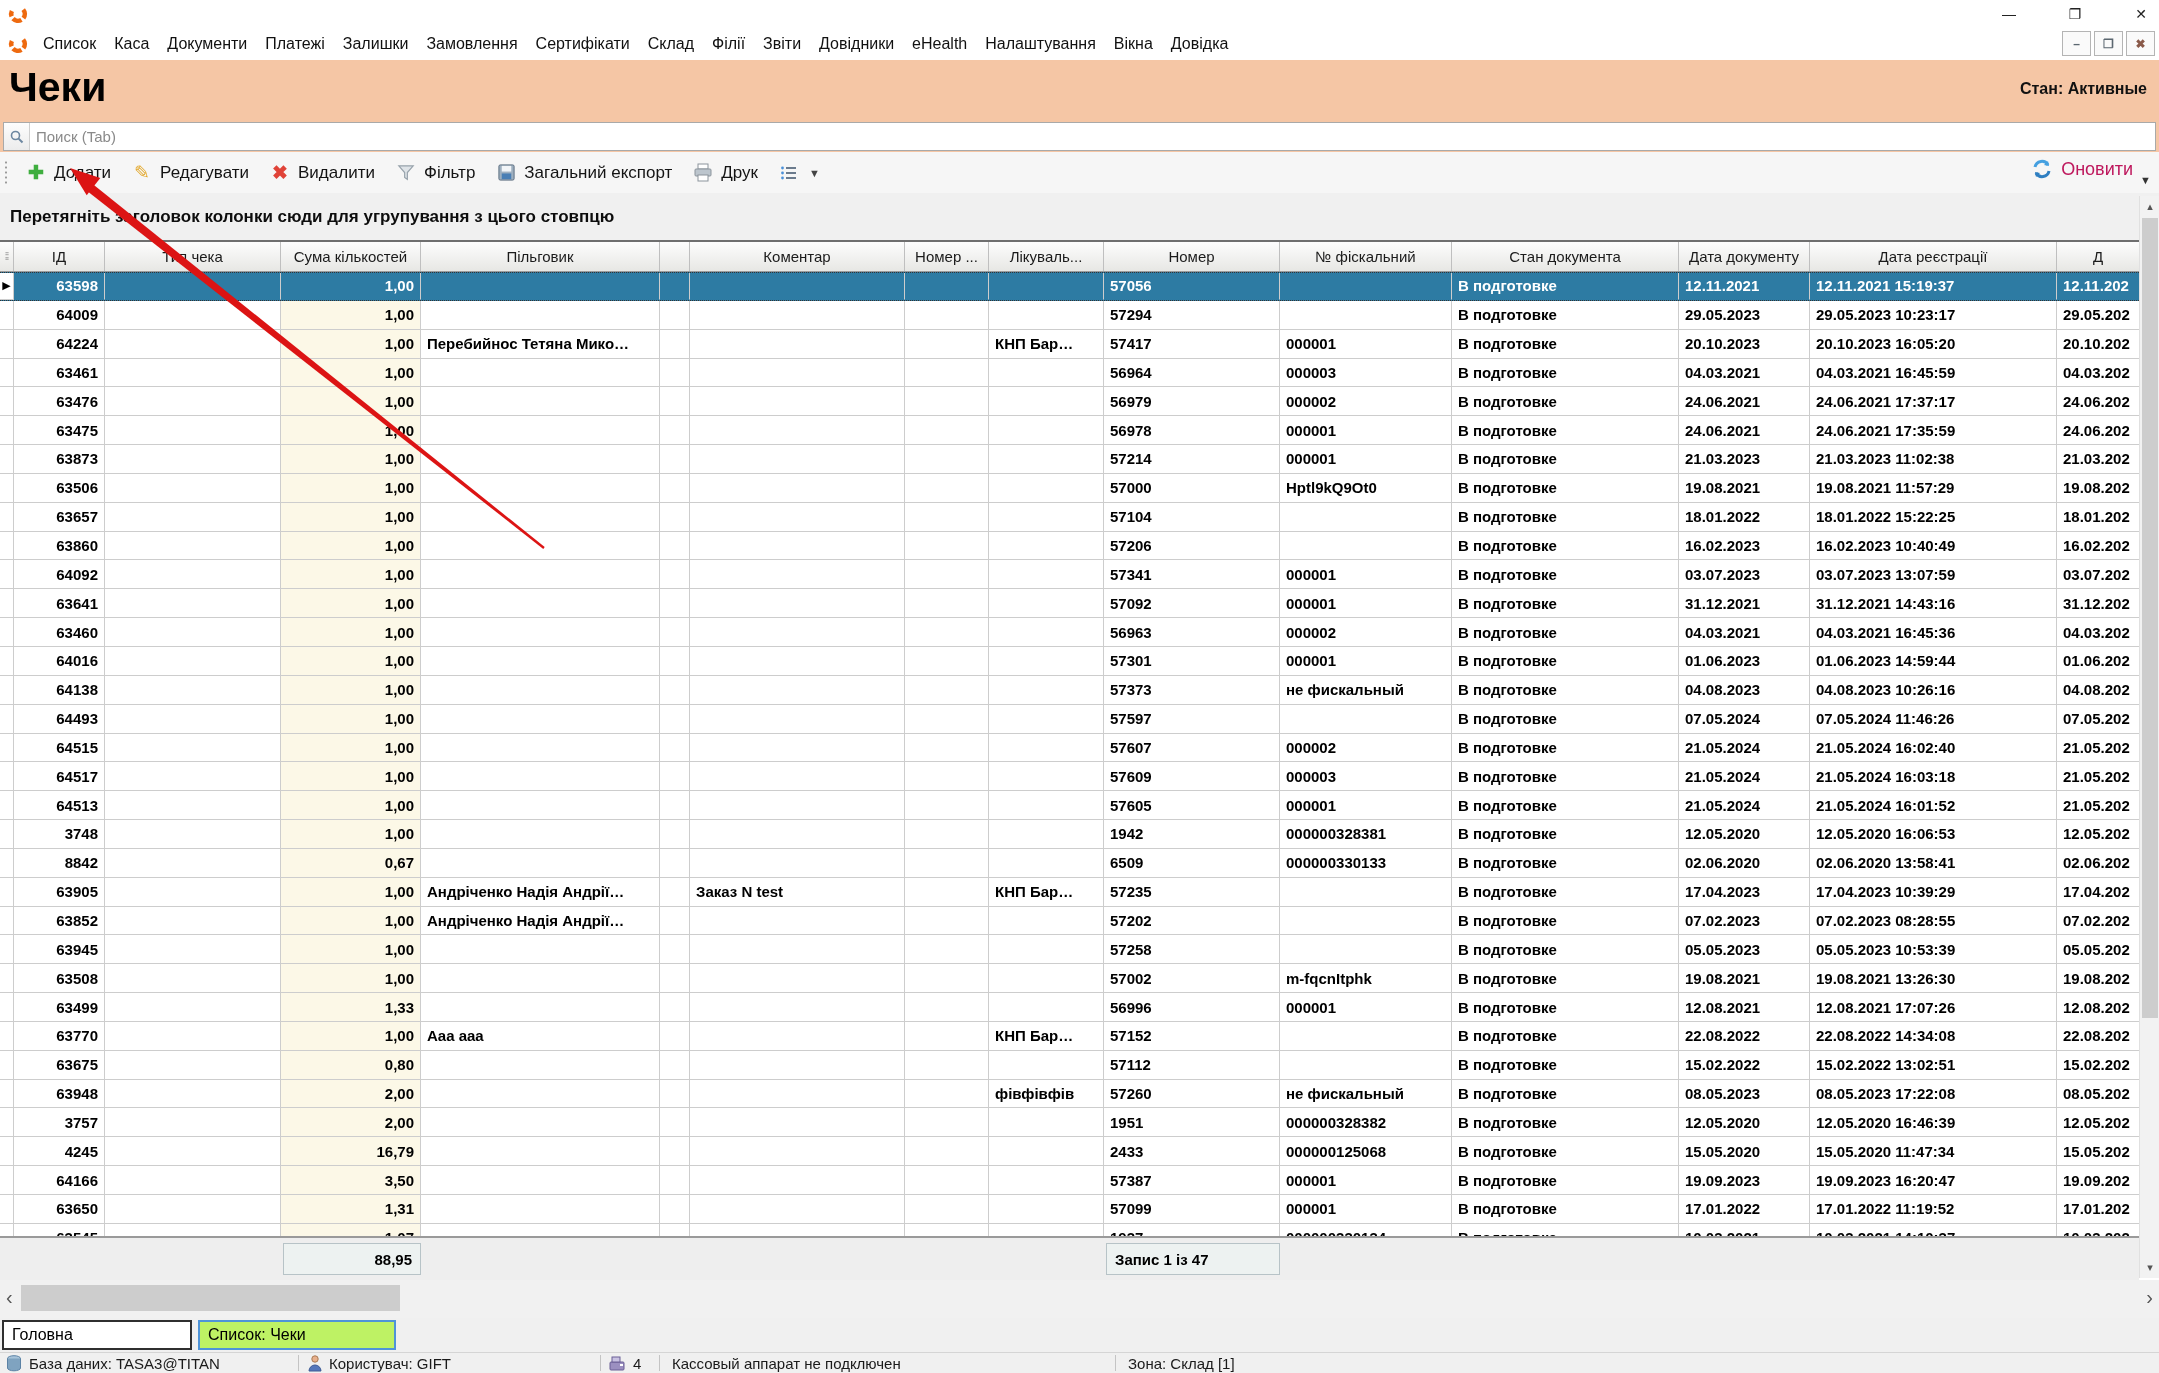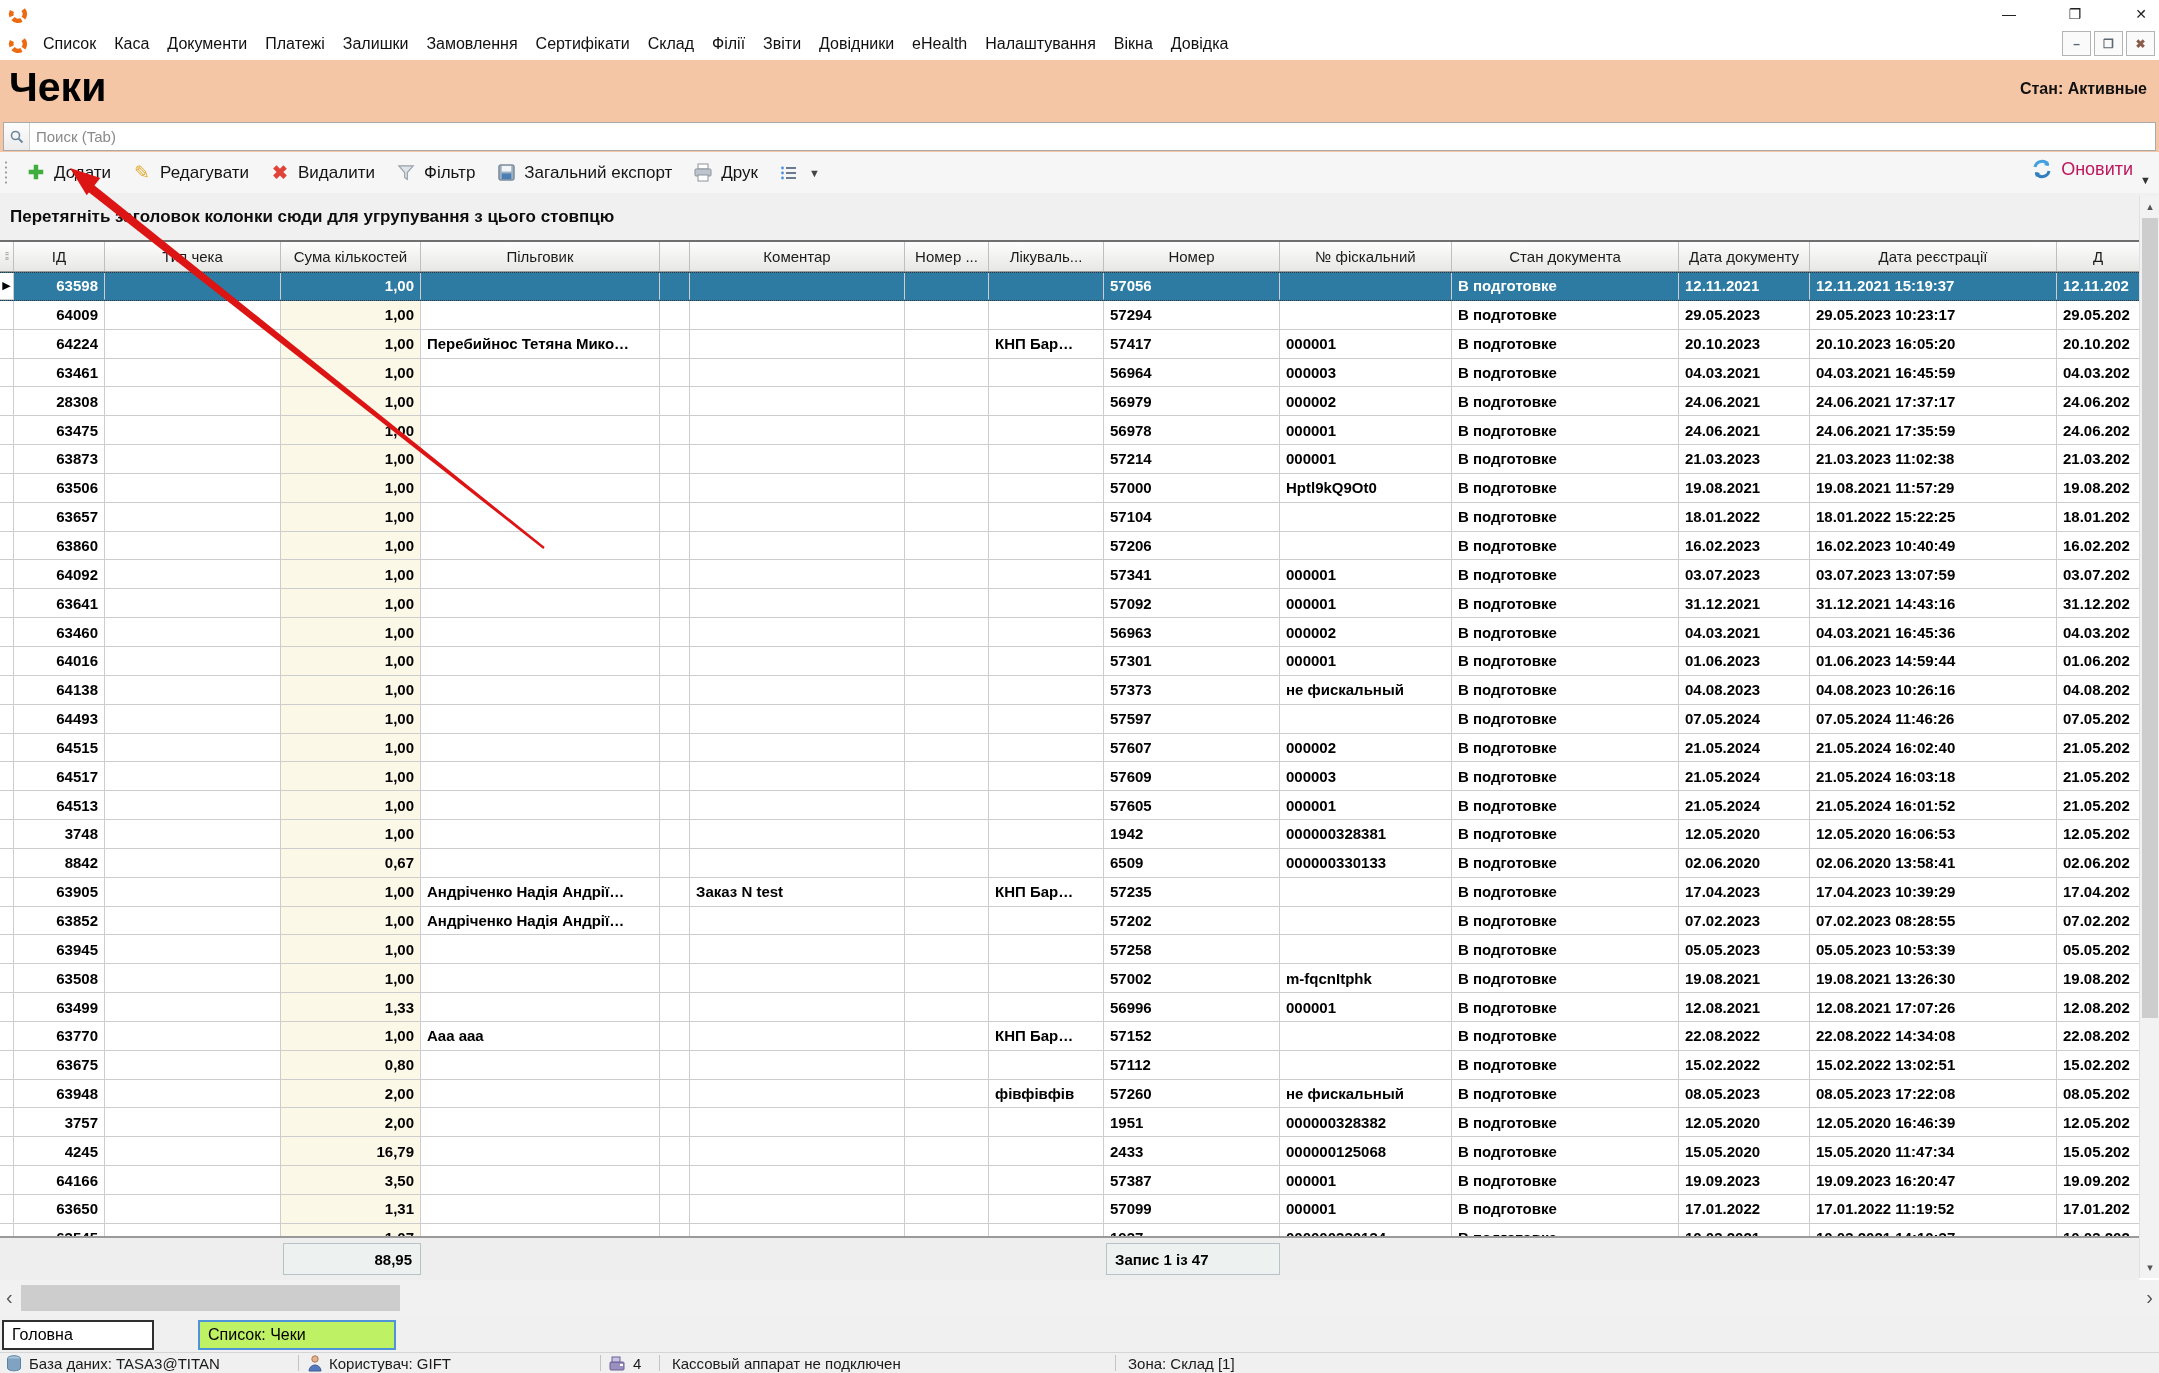--- a/index.html
+++ b/index.html
@@ -67,21 +67,21 @@
   
   .hscroll{left:0;top:1280px;width:2159px;height:38px;background:#f1f1f1;}
   .harrow{position:absolute;top:6px;font-size:20px;color:#555;}
   .hthumb{position:absolute;left:21px;top:5px;width:379px;height:26px;background:#cdcdcd;}
   .vscroll{left:2139px;top:196px;width:20px;height:1082px;background:#f2f2f2;border-left:1px solid #e0e0e0;box-sizing:border-box;}
   .vthumb{position:absolute;left:2px;top:22px;width:16px;height:800px;background:#cdcdcd;}
   .varrow{position:absolute;left:0;width:20px;text-align:center;font-size:11px;color:#555;}
   
   .tabsrow{left:0;top:1318px;width:2159px;height:34px;background:#f0f0f0;}
   .tab{position:absolute;top:2px;height:30px;box-sizing:border-box;display:flex;align-items:center;padding-left:8px;font-size:16px;color:#000;}
-  .tab.home{left:2px;width:152px;background:#fff;border:2px solid #2f2f2f;}
+  .tab.home{left:2px;width:190px;background:#fff;border:2px solid #2f2f2f;}
   .tab.active{left:198px;width:198px;background:#bef264;border:2px solid #4f94d8;}
   
   .statusbar{left:0;top:1352px;width:2159px;height:21px;background:#f0f0f0;border-top:1px solid #d5d5d5;box-sizing:border-box;font-size:15px;}
   .stitem{position:absolute;top:0px;height:20px;display:flex;align-items:center;gap:7px;}
   .sdiv{position:absolute;top:2px;width:1px;height:16px;background:#c4c4c4;}
   
   .annot{left:0;top:0;width:2159px;height:1373px;pointer-events:none;z-index:60;}
 </style>
 </head>
 <body>
@@ -300,21 +300,21 @@
       <div class="cell c-lik"></div>
       <div class="cell c-nomer">56964</div>
     <div class="cell c-fisc">000003</div>
       <div class="cell c-stan">В подготовке</div>
       <div class="cell c-d1">04.03.2021</div>
     <div class="cell c-d2">04.03.2021 16:45:59</div>
       <div class="cell c-d3">04.03.202</div>
   </div>
     <div class="trow">
     <div class="cell c-ind"></div>
-    <div class="cell c-id num">28308</div>
+    <div class="cell c-id num">63476</div>
       <div class="cell c-type"></div>
       <div class="cell c-qty num">1,00</div>
     <div class="cell c-pilg"></div>
       <div class="cell c-x1"></div>
       <div class="cell c-comm"></div>
     <div class="cell c-nd"></div>
       <div class="cell c-lik"></div>
       <div class="cell c-nomer">56979</div>
     <div class="cell c-fisc">000002</div>
       <div class="cell c-stan">В подготовке</div>

